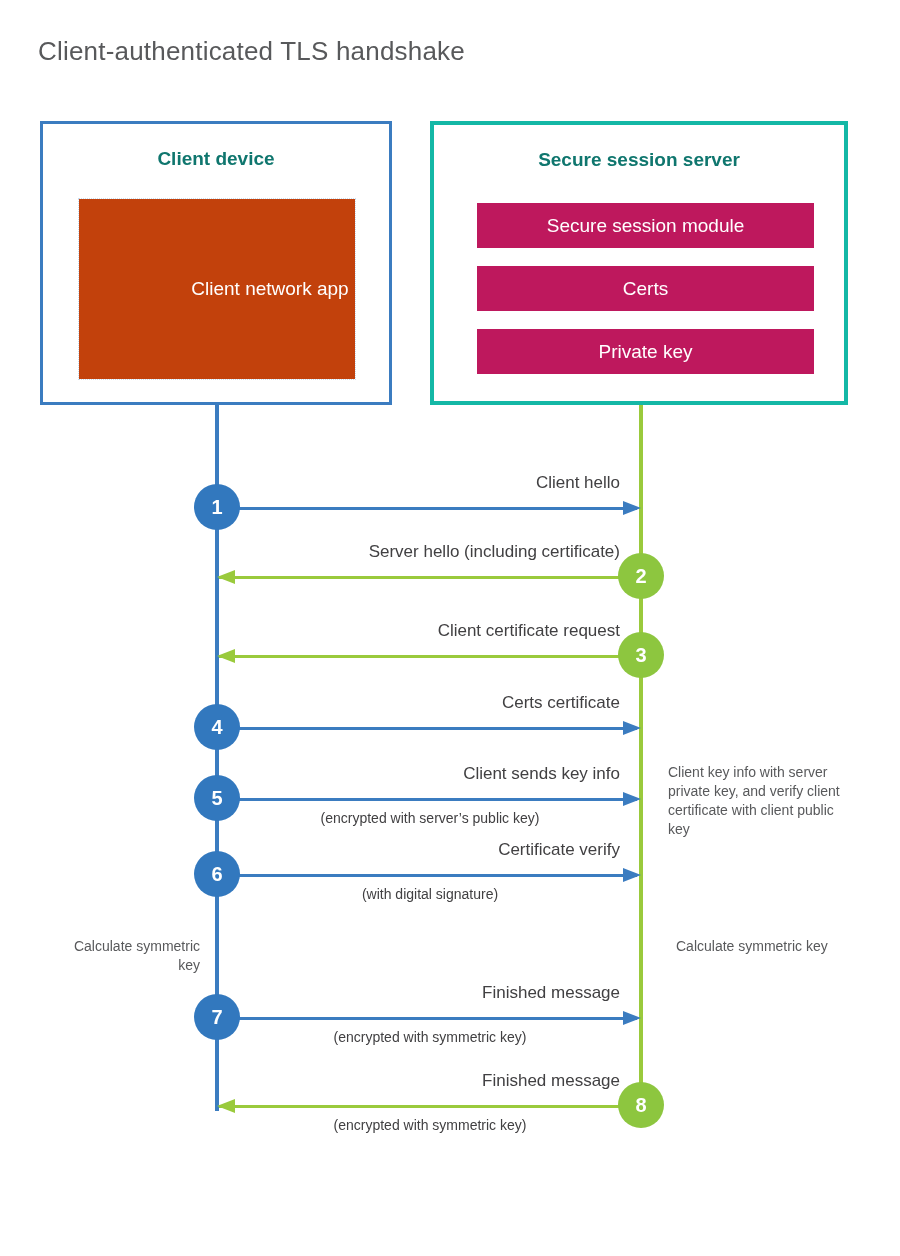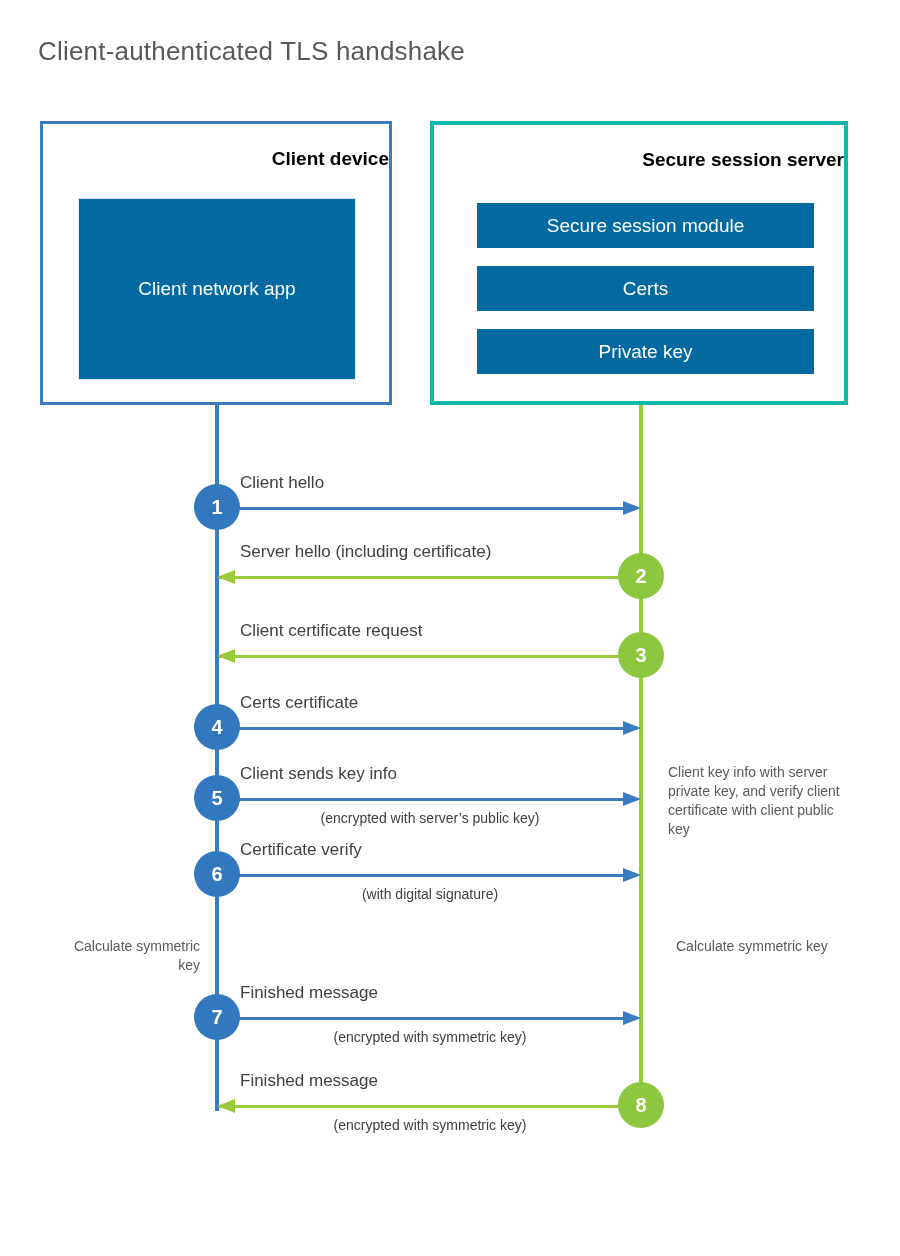--- a/index.html
+++ b/index.html
@@ -45,54 +45,54 @@
   }
   #server-box {
     left: 430px; top: 121px;
     width: 418px; height: 284px;
     border: 4px solid #14b8a6;
   }
   .party-title {
     position: absolute;
     left: 0; right: 0;
     top: 24px;
-    text-align: right;
+    text-align: center;
     font-size: 19px;
     font-weight: bold;
-    color: #000000;
+    color: #0f766e;
   }
 
   
   #client-app-block {
     position: absolute;
     left: 36px;
     top: 75px;
     width: 276px;
     height: 180px;
-    background: #0369a1;
+    background: #c2410c;
     outline: 1px dotted #c9dcef;
     display: flex;
     align-items: center;
-    justify-content: center;
+    justify-content: flex-end;
   }
   #client-app-label {
     color: #ffffff;
     font-size: 19px;
     line-height: 1.35;
     text-align: center;
     width: 170px;
   }
 
   
   .server-bar {
     position: absolute;
     left: 43px;
     width: 337px;
     height: 45px;
-    background: #0369a1;
+    background: #be185d;
     display: flex;
     align-items: center;
     justify-content: center;
   }
   .server-bar span {
     color: #ffffff;
     font-size: 19px;
   }
   #server-bar-0 { top: 78px; }
   #server-bar-1 { top: 141px; }
@@ -142,21 +142,21 @@
   .msg.to-client .arrow-line { left: 219px; width: 420px; background: #9ACA3C; }
   .msg.to-client .arrow-head {
     left: 217px;
     border-right: 18px solid #9ACA3C;
   }
 
   .msg-label {
     position: absolute;
     left: 240px;
     width: 380px;
-    text-align: left;
+    text-align: right;
     font-size: 17px;
     color: #414042;
     top: -34px;
     white-space: nowrap;
   }
   .msg-sublabel {
     position: absolute;
     left: 240px;
     width: 380px;
     text-align: center;

